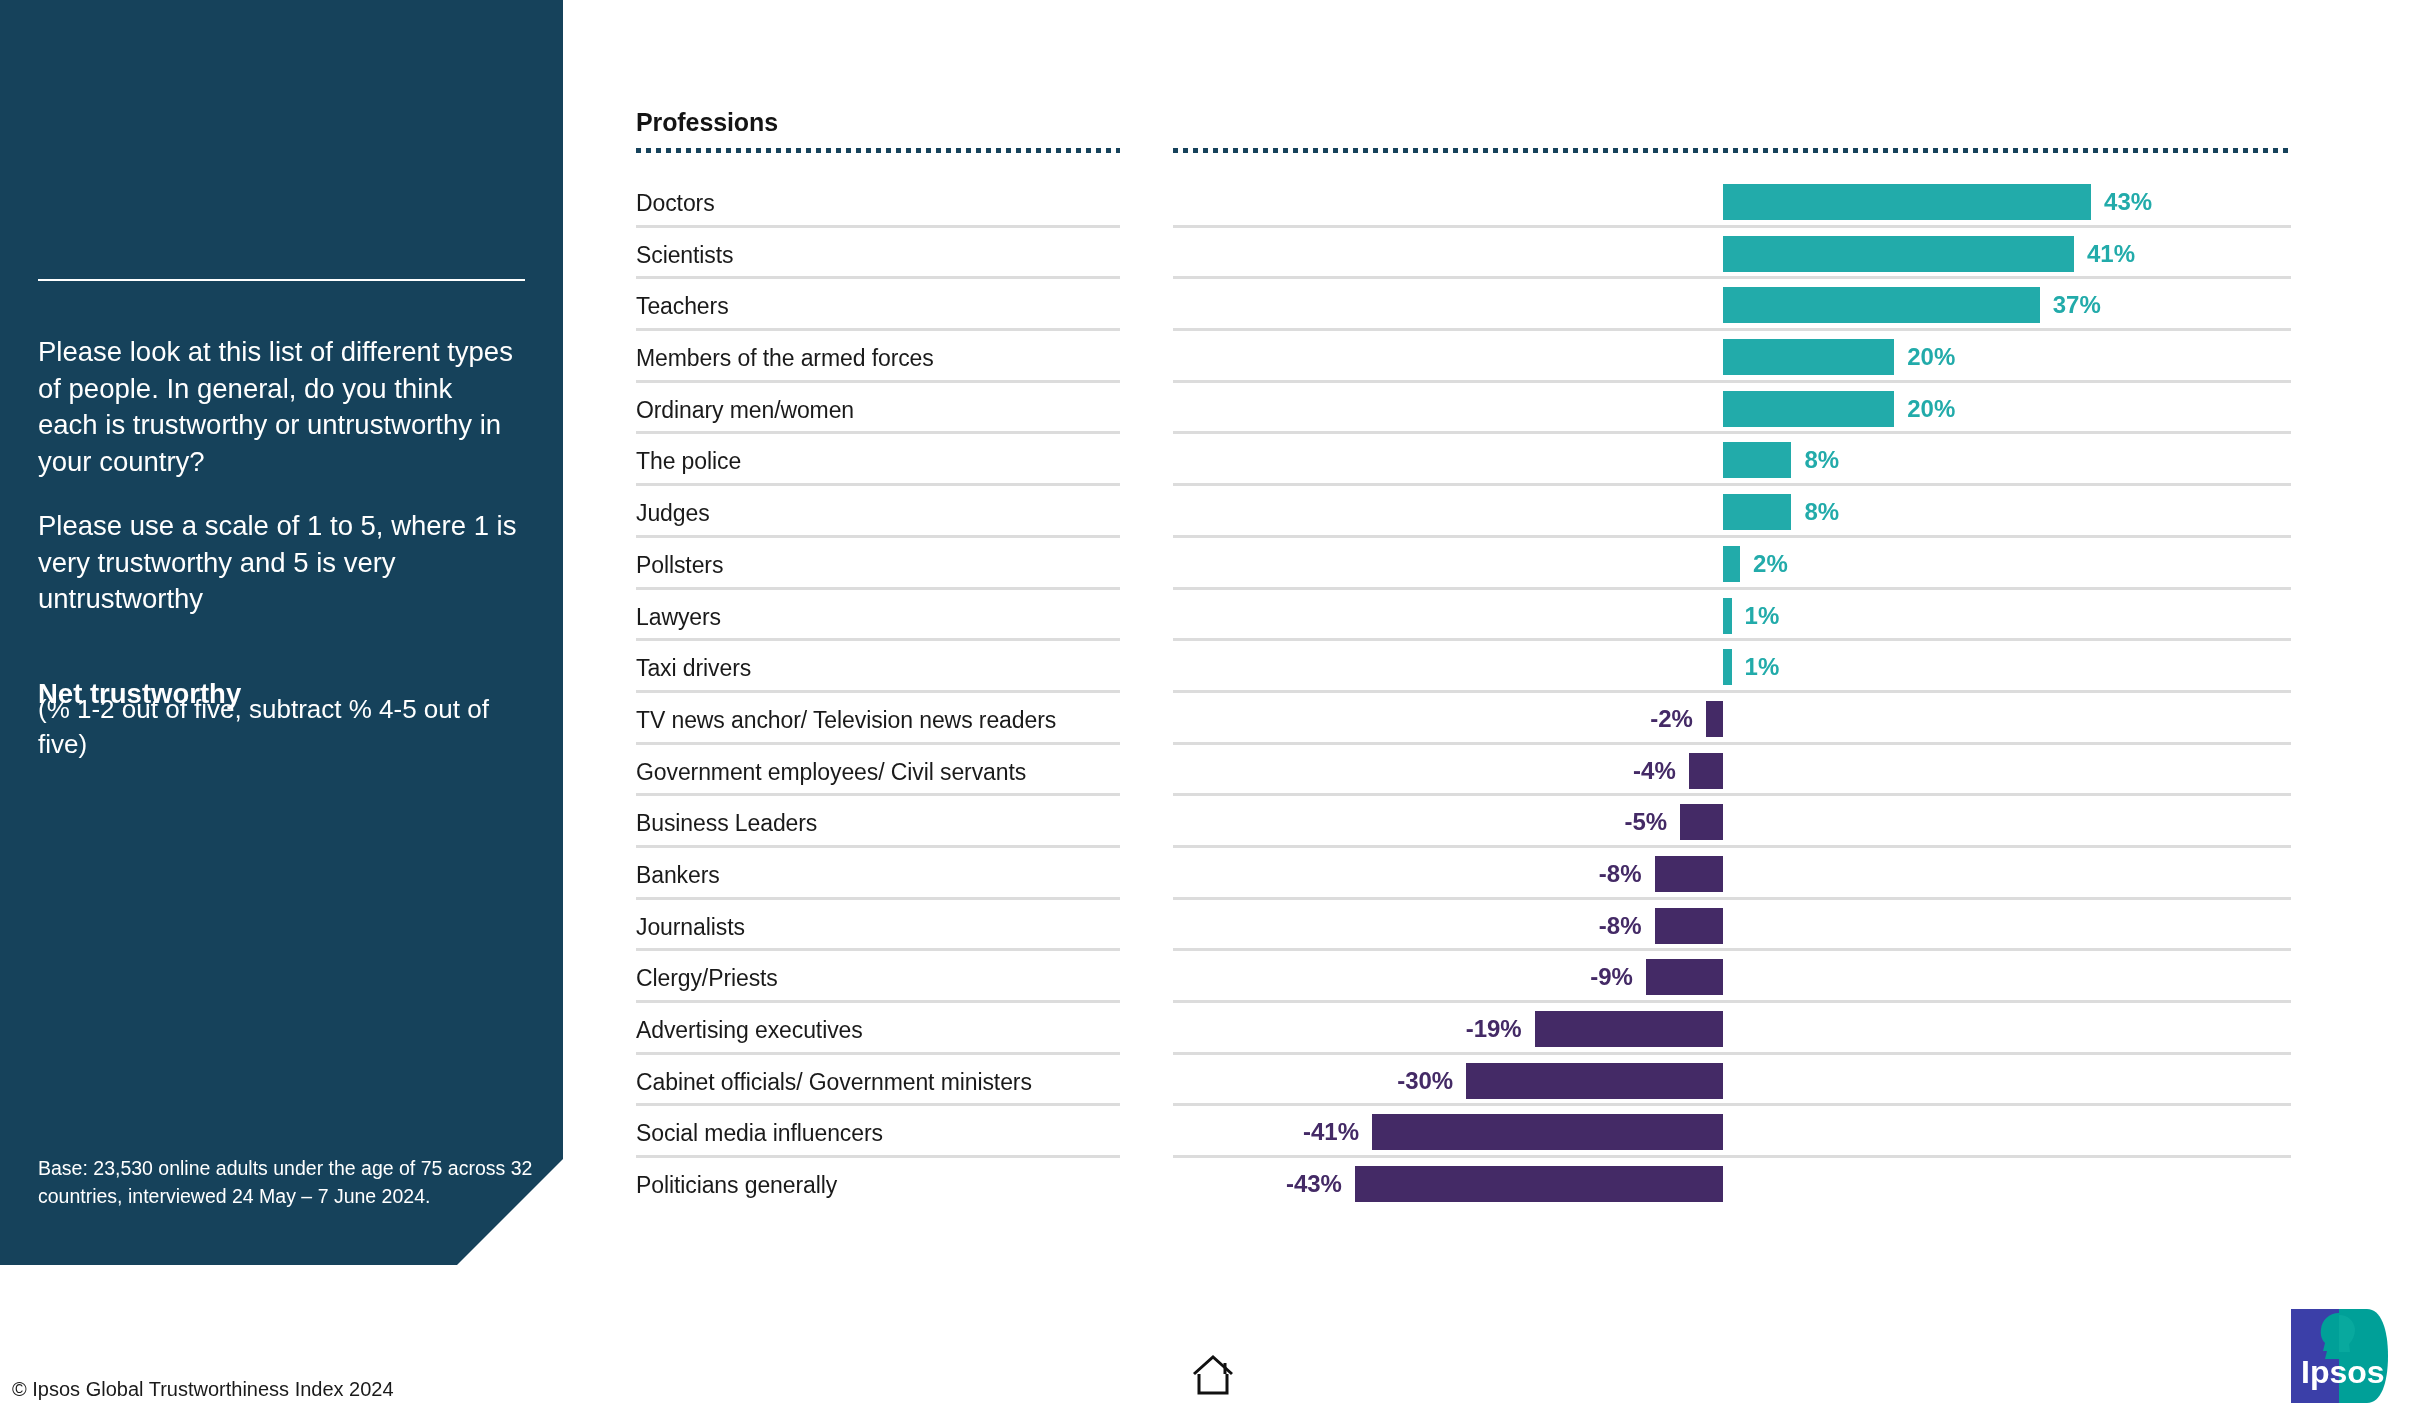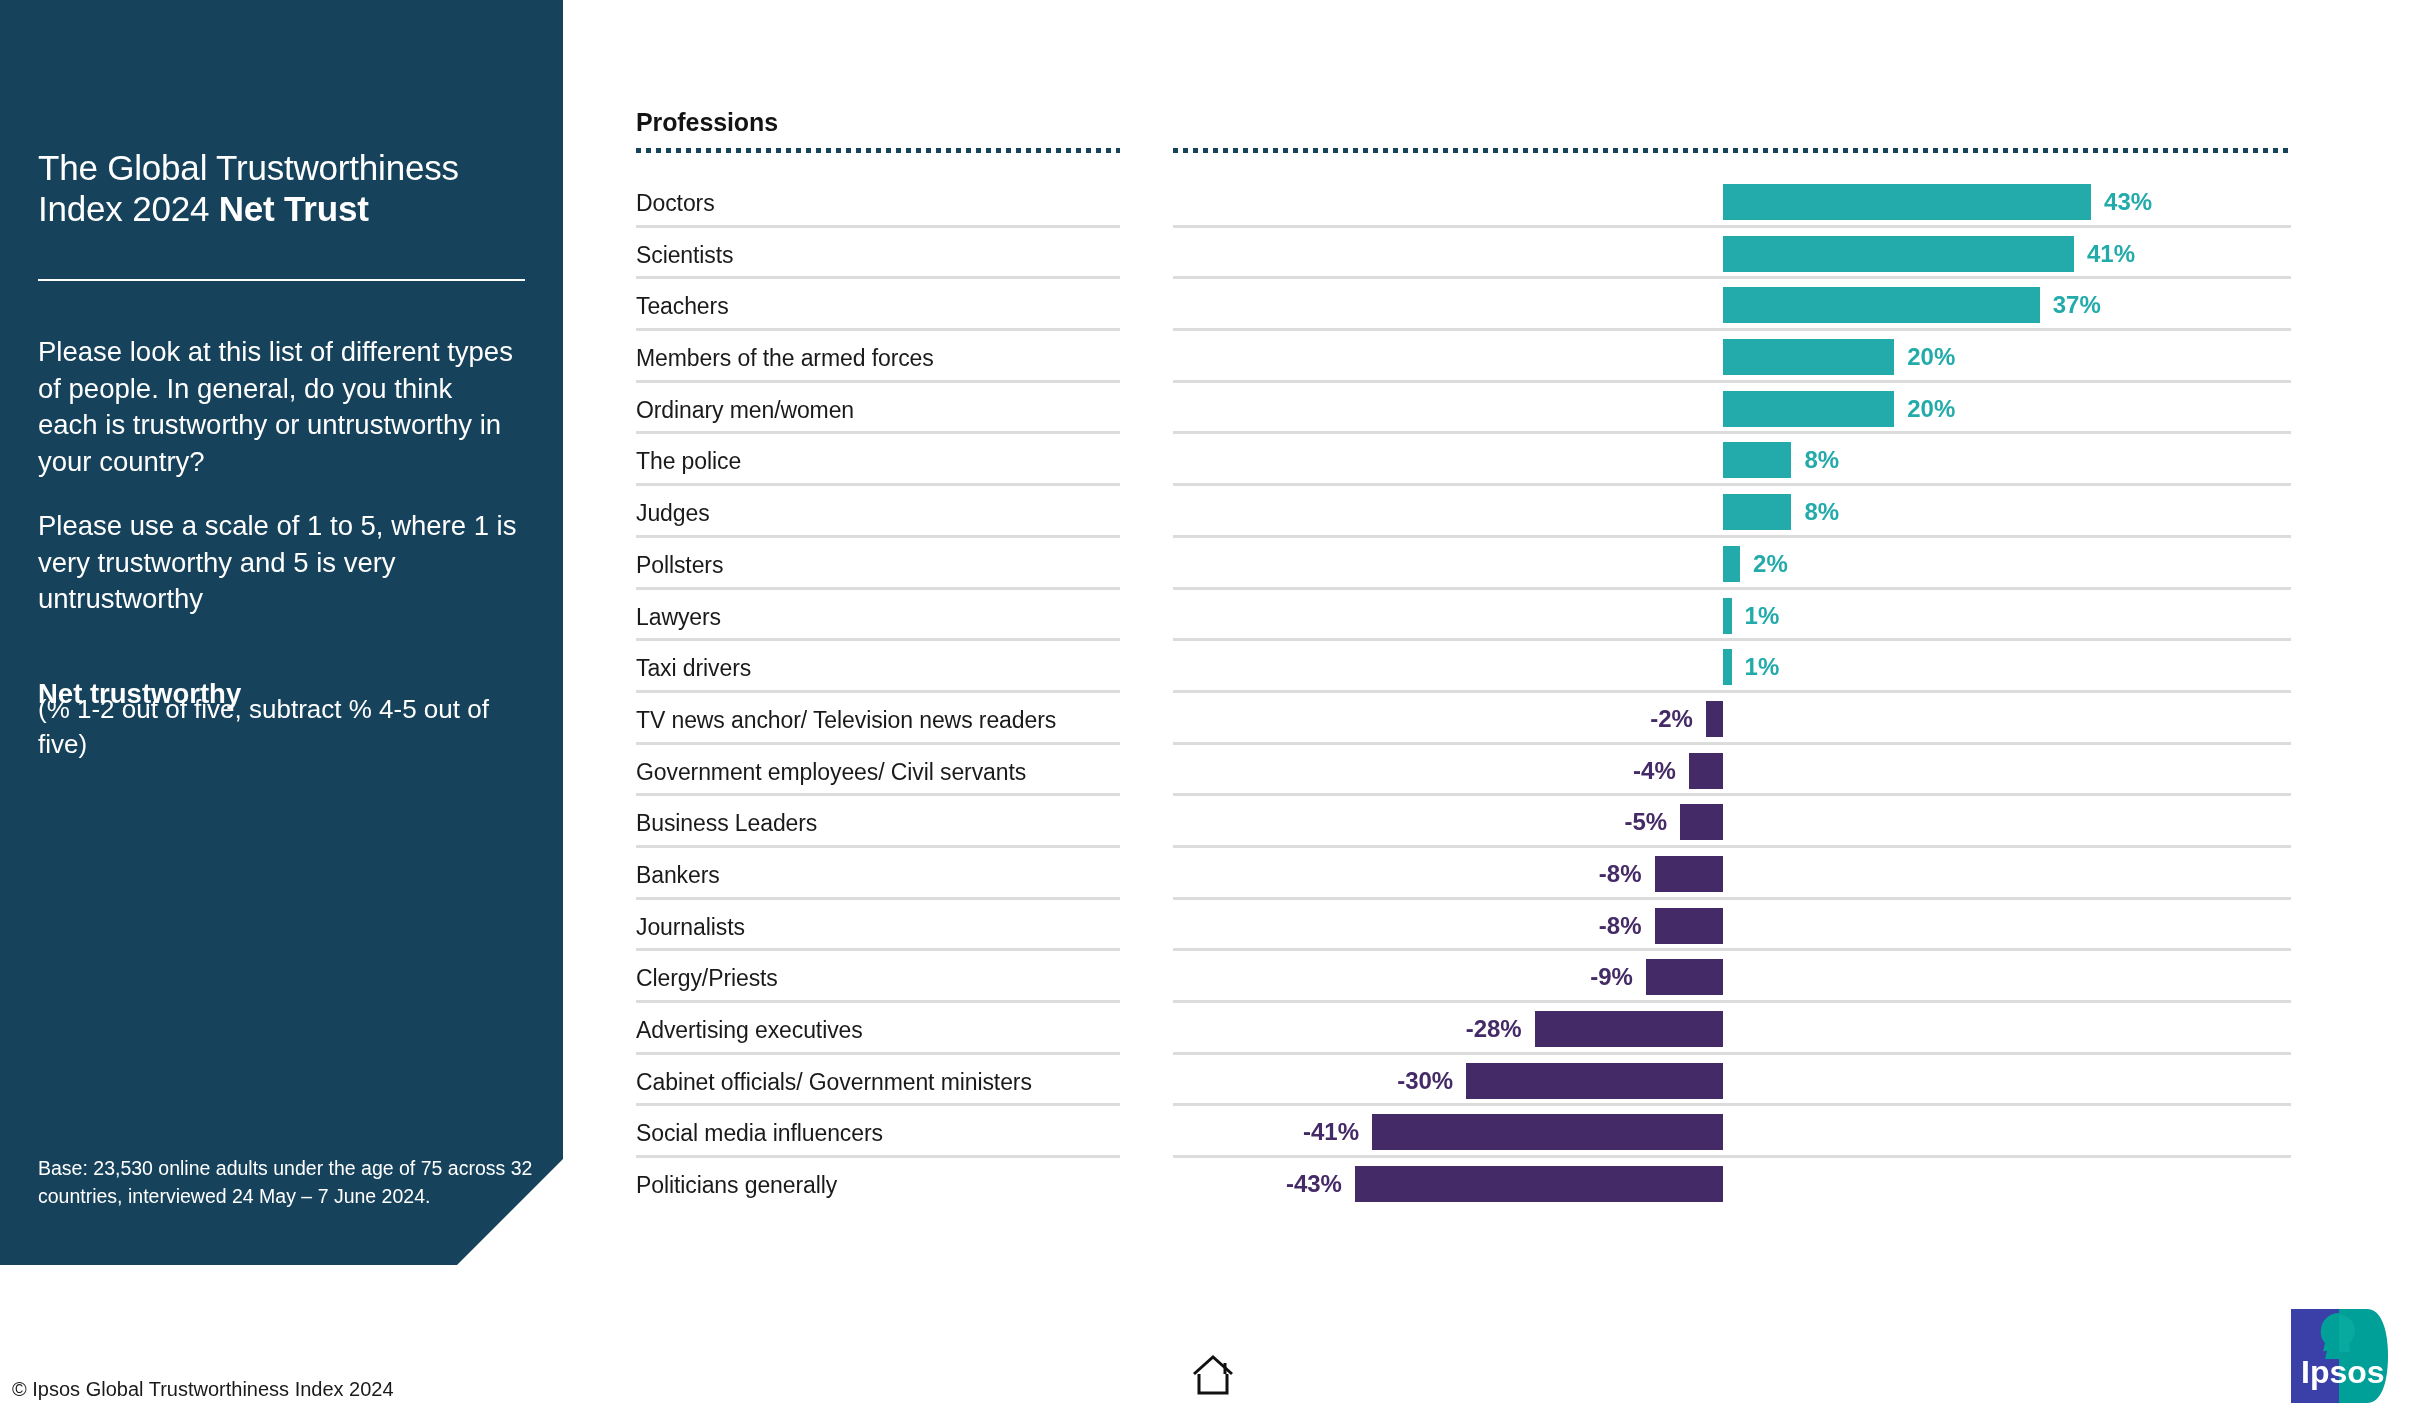--- a/index.html
+++ b/index.html
@@ -179,21 +179,20 @@
     left: 2289px; top: 1307px;
     width: 101px; height: 98px;
   }
 </style>
 </head>
 <body>
 
 <div id="slide">
 
   <div id="sidebar">
-    <div id="side-title"><span>The Global Trustworthiness Index 2024 </span><b>Net Trust</b></div>
     <div id="side-rule"></div>
     <div id="side-q1">Please look at this list of different types of people. In general, do you think each is trustworthy or untrustworthy in your country?</div>
     <div id="side-q2">Please use a scale of 1 to 5, where 1 is very trustworthy and 5 is very untrustworthy</div>
     <div id="side-net">Net trustworthy</div>
     <div id="side-sub">(% 1-2 out of five, subtract % 4-5 out of five)</div>
     <div id="side-base">Base: 23,530 online adults under the age of 75 across 32 countries, interviewed 24 May – 7 June 2024.</div>
   </div>
 
   <div id="panel"></div>
 
@@ -310,21 +309,21 @@
       <div class="row">
         <div class="row-label">Clergy/Priests</div>
         <div class="bar neg" style="width: 77.04px; left: 1645.96px;"></div>
         <div class="val neg" style="right: 779.04px;">-9%</div>
         <div class="sep-left"></div>
         <div class="sep-right"></div>
       </div>
       <div class="row">
         <div class="row-label">Advertising executives</div>
         <div class="bar neg" style="width: 188.32px; left: 1534.68px;"></div>
-        <div class="val neg" style="right: 890.32px;">-28%</div>
+        <div class="val neg" style="right: 890.32px;">-19%</div>
         <div class="sep-left"></div>
         <div class="sep-right"></div>
       </div>
       <div class="row">
         <div class="row-label">Cabinet officials/ Government ministers</div>
         <div class="bar neg" style="width: 256.8px; left: 1466.2px;"></div>
         <div class="val neg" style="right: 958.8px;">-30%</div>
         <div class="sep-left"></div>
         <div class="sep-right"></div>
       </div>

